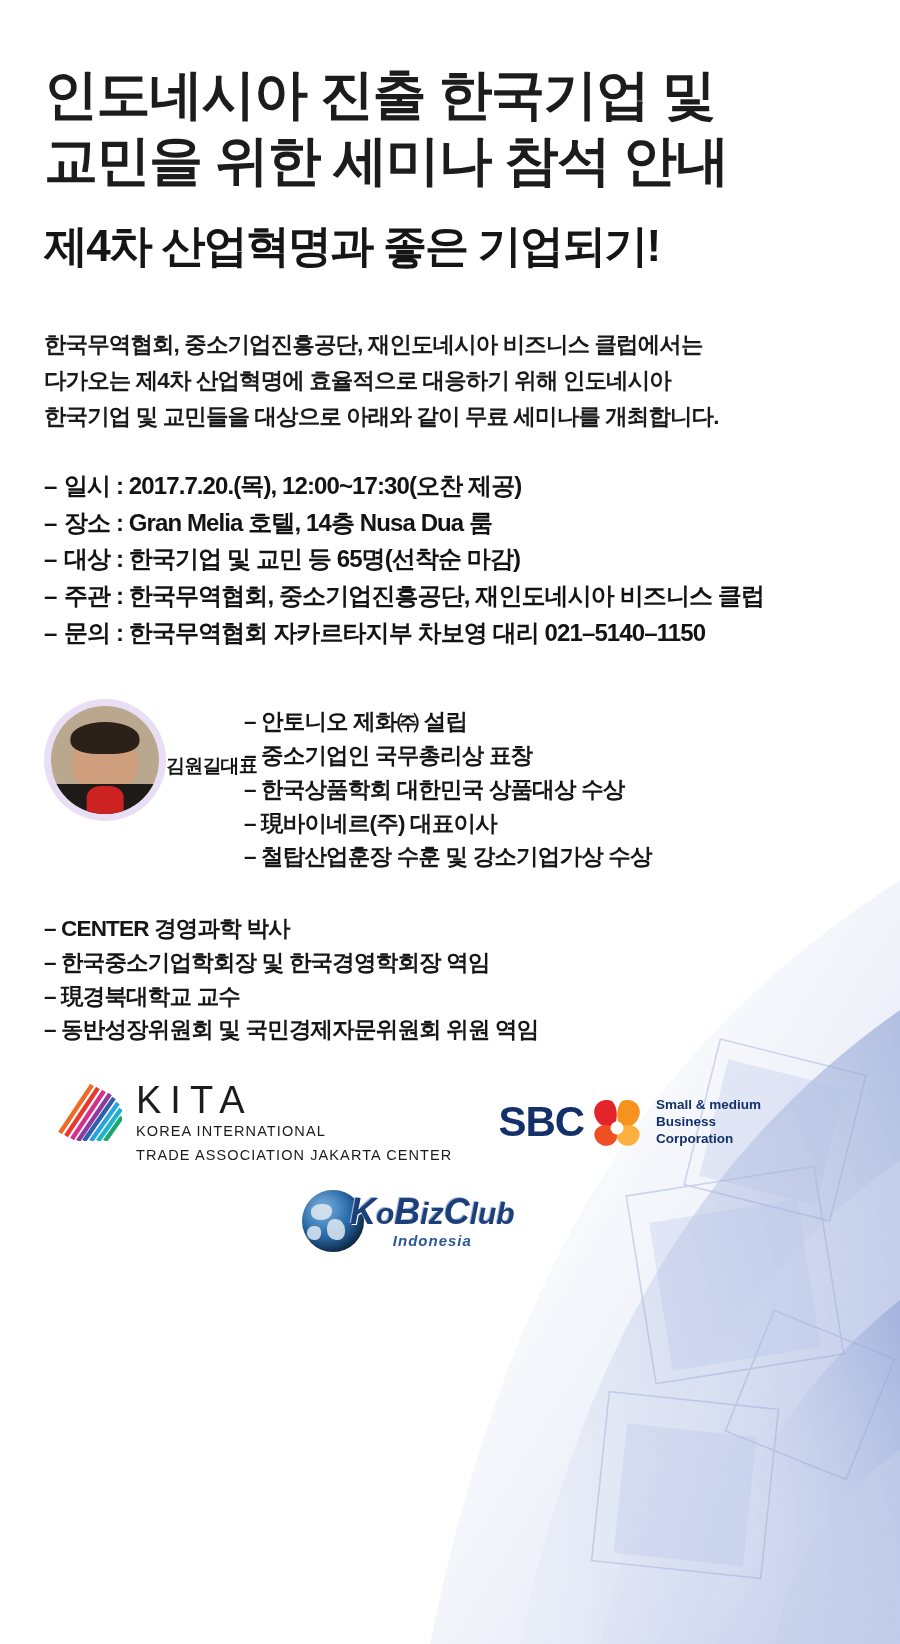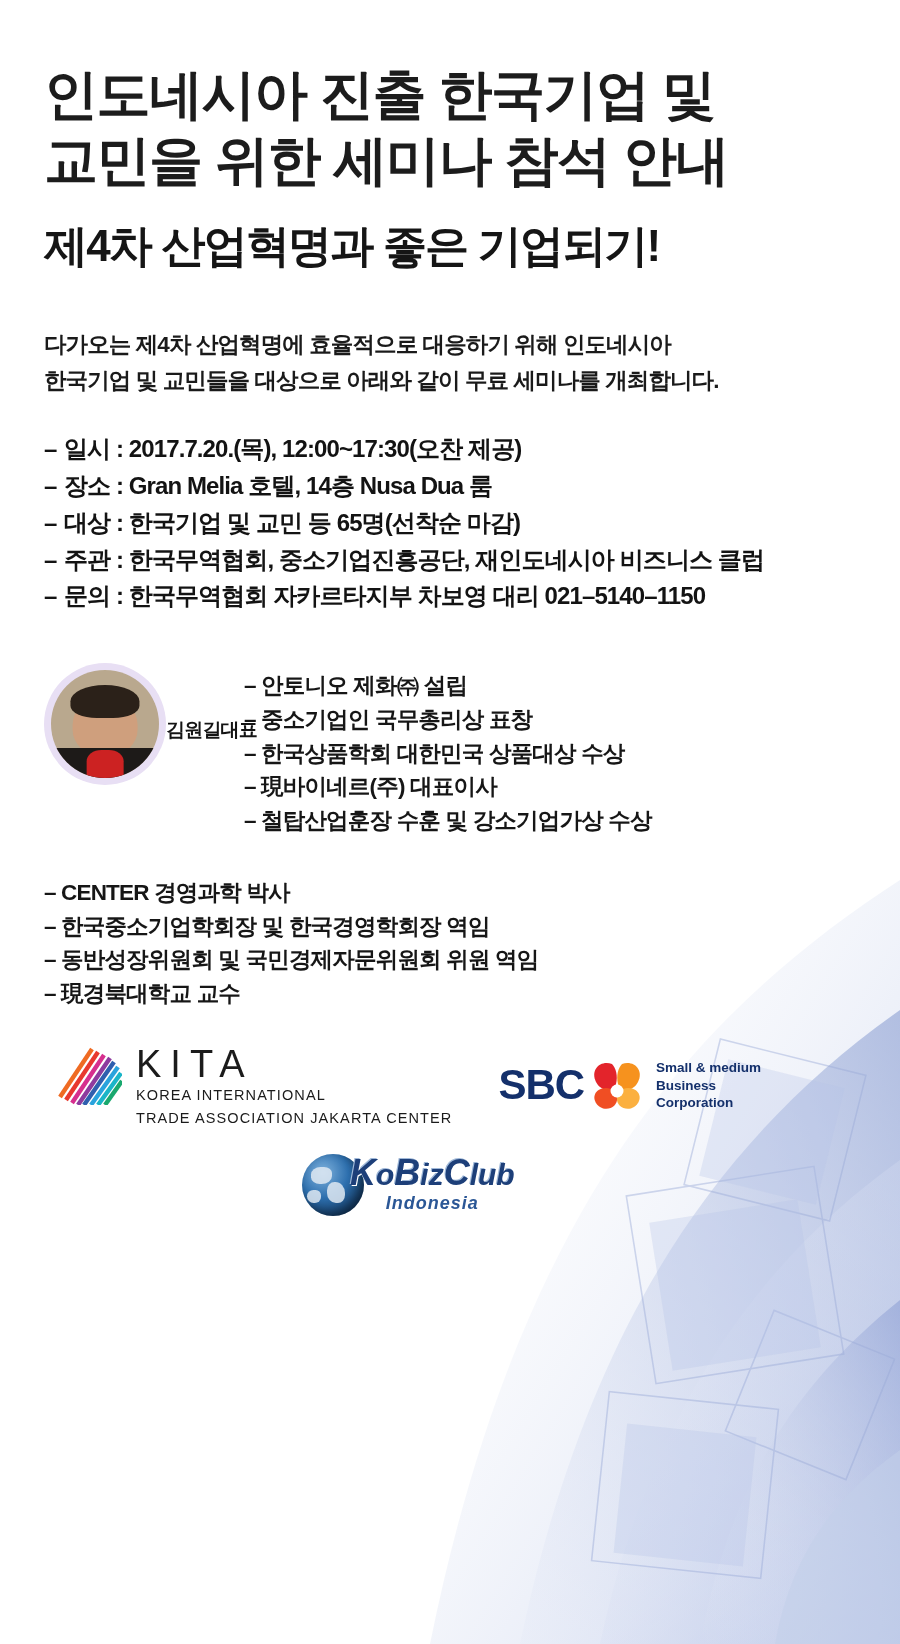--- a/index.html
+++ b/index.html
@@ -294,21 +294,21 @@
     font-style: italic;
     letter-spacing: 0px;
     line-height: 1;
     color: #1d3f79;
     text-shadow: 1px 1px 0 #ffffff, -1px -1px 0 #9fb8d8;
   }
   .kobiz-word .cap { font-size: 36px; }
   .kobiz-sub {
     margin-top: 2px;
     text-align: center;
-    font-size: 18px;
+    font-size: 15px;
     font-weight: 700;
     font-style: italic;
     letter-spacing: 1px;
     color: #2b5796;
     text-shadow: 1px 1px 0 #ffffff;
   }
 </style>
 </head>
 <body>
 
@@ -353,20 +353,21 @@
 
 <div class="poster">
 
   <div class="title-block">
     <div class="title-line">인도네시아 진출 한국기업 및</div>
     <div class="title-line">교민을 위한 세미나 참석 안내</div>
     <div class="subtitle">제4차 산업혁명과 좋은 기업되기!</div>
   </div>
 
   <div class="intro">
+    <div>한국무역협회, 중소기업진흥공단, 재인도네시아 비즈니스 클럽에서는</div>
     <div>다가오는 제4차 산업혁명에 효율적으로 대응하기 위해 인도네시아</div>
     <div>한국기업 및 교민들을 대상으로 아래와 같이 무료 세미나를 개최합니다.</div>
   </div>
 
   <div class="details">
     <div class="row">
       <span class="dash">–</span><span>일시 :</span>
       <span>2017.7.20.(목), 12:00~17:30(오찬 제공)</span>
     </div>
     <div class="row">
@@ -421,24 +422,24 @@
 
     <div class="speaker" style="margin-top:28px;">
       <div class="bullets">
         <div class="row">
           <span class="dash">–</span><span>CENTER 경영과학 박사</span>
         </div>
         <div class="row">
           <span class="dash">–</span><span>한국중소기업학회장 및 한국경영학회장 역임</span>
         </div>
         <div class="row">
+          <span class="dash">–</span><span>現경북대학교 교수</span>
+        </div>
+        <div class="row">
           <span class="dash">–</span><span>동반성장위원회 및 국민경제자문위원회 위원 역임</span>
-        </div>
-        <div class="row">
-          <span class="dash">–</span><span>現경북대학교 교수</span>
         </div>
       </div>
     </div>
   </div>
 
   <div class="logo-row">
 
     <div class="kita">
       <svg class="kita-mark" viewBox="0 0 66 60" aria-hidden="true">
         <g stroke-width="4.4" stroke-linecap="butt">

